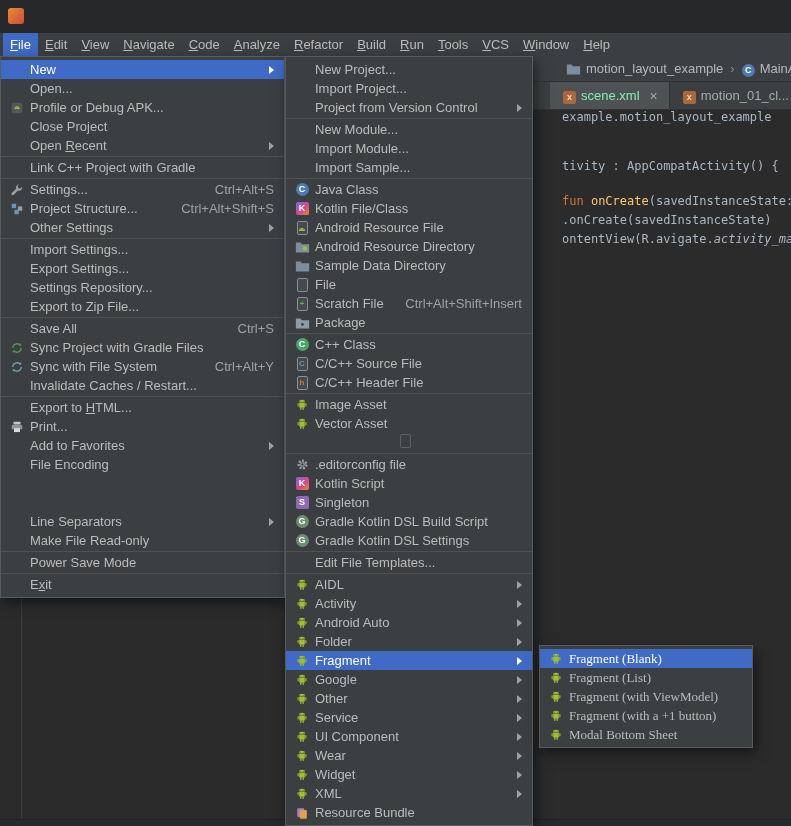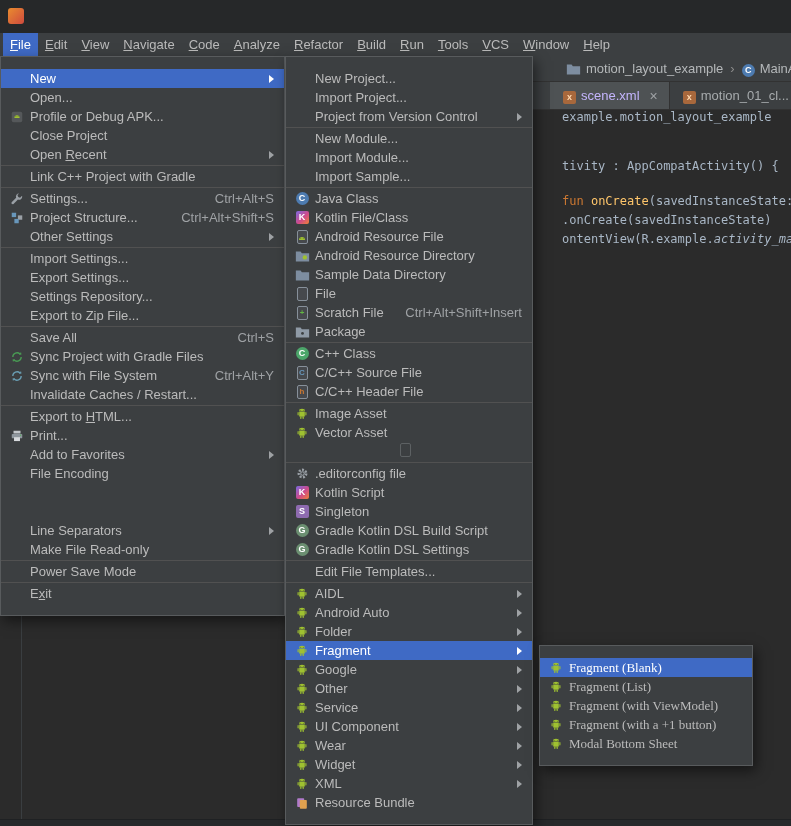--- a/index.html
+++ b/index.html
@@ -18,21 +18,21 @@
               background:linear-gradient(135deg,#e98c2f 0%,#cf4a3e 100%); }
 
   
   .menubar { position:absolute; left:0; top:33px; width:791px; height:23px; background:var(--menu-bg,#3c3f41);
              display:flex; align-items:stretch; padding-left:3px; }
   .mb-item { padding:0 7px; line-height:23px; white-space:nowrap; cursor:default; }
   .mb-item.active { background:var(--accent,#3f6ac5); color:#fff; }
 
   
   .popup { position:absolute; background:var(--menu-bg,#3c3f41); border:1px solid var(--popup-border,#585b5d);
-           padding:12px 0; box-shadow:3px 5px 12px rgba(0,0,0,.5); }
+           padding:3px 0; box-shadow:3px 5px 12px rgba(0,0,0,.5); }
   #file-menu { left:0; top:56px; width:285px; }
   #new-submenu { left:285px; top:56px; width:248px; }
   #fragment-submenu { left:539px; top:645px; width:214px;font-family:Liberation Serif, serif; }
 
   .mi { display:flex; align-items:center; height:19px; line-height:19px; padding:0 10px 0 8px; white-space:nowrap; cursor:default; }
   .mi .ico { width:16px; height:16px; margin-right:5px; flex:none; display:flex; align-items:center; justify-content:center; }
   .mi .lbl { flex:1; overflow:hidden; }
   .mi .sc { margin-left:18px; color:#9fa2a5; }
   .mi .arr { width:0; height:0; border-left:5px solid #9fa2a5; border-top:4px solid transparent;
              border-bottom:4px solid transparent; margin-left:8px; flex:none; }
@@ -60,21 +60,21 @@
   .bc-lbl { color:#b5b8ba; white-space:nowrap; }
   .bc-sep { margin:0 7px; color:#8c8c8c; }
 
   .tabbar { position:absolute; left:0; top:82px; right:0; height:28px; background:var(--menu-bg,#3c3f41);
             border-bottom:1px solid var(--line,#323232); overflow:hidden; }
   #tabs { display:flex; height:100%; padding-left:550px; }
   .tab { display:flex; align-items:center; padding:0 11px 0 13px; gap:5px; border-right:1px solid var(--line,#323232);
          white-space:nowrap; cursor:default; }
   .tab-lbl { color:#a7abad; }
   .tab.tab-sel { background:var(--tab-sel,#4e5254); }
-  .tab.tab-sel .tab-lbl { color:#c4b5fd; }
+  .tab.tab-sel .tab-lbl { color:#86efac; }
   .tab-close { margin-left:5px; color:#9fa2a5; font-size:14px; line-height:1; }
 
   #code { position:absolute; inset:0; }
   .code-line { position:absolute; left:562px; white-space:pre;
                font-family:"DejaVu Sans Mono", monospace; font-size:12px; line-height:16px; }
   .c-plain { color:var(--code,#a9b7c6); }
   .c-kw { color:var(--kw,#cc7832); }
   .c-fn { color:var(--fn,#ffc66b); }
   .c-ref { color:var(--code,#a9b7c6); font-style:italic; }
 
@@ -114,21 +114,21 @@
           <span class="ico"><span class="sq" style="background:#a8683c;color:#ffd9b0">x</span></span>
           <span class="tab-lbl">motion_01_cl...</span>
         </div>
       </div>
   </div>
   <div id="code">
       <div class="code-line" style="top:109px"><span class="c-plain">example.motion_layout_example</span></div>
       <div class="code-line" style="top:158px"><span class="c-plain">tivity : AppCompatActivity() {</span></div>
       <div class="code-line" style="top:193px"><span class="c-kw">fun </span><span class="c-fn">onCreate</span><span class="c-plain">(savedInstanceState:</span></div>
       <div class="code-line" style="top:212px"><span class="c-plain">.onCreate(savedInstanceState)</span></div>
-      <div class="code-line" style="top:231px"><span class="c-plain">ontentView(R.example.</span><span class="c-ref">activity_main</span></div>
+      <div class="code-line" style="top:231px"><span class="c-plain">ontentView(R.avigate.</span><span class="c-ref">activity_main</span></div>
     </div>
   <div class="gutter-line"></div>
   <div class="bottom-edge"></div>
 </div>
 
 <div class="titlebar">
   <div class="app-icon"></div>
 </div>
 <div class="menubar" id="menubar">
     <div class="mb-item active"><u>F</u>ile</div>
@@ -541,20 +541,39 @@
             <rect x="2.9" y="5.8" width="1.3" height="3.8" rx=".65"></rect>
             <rect x="11.8" y="5.8" width="1.3" height="3.8" rx=".65"></rect>
             <rect x="6" y="11.2" width="1.3" height="2.4" rx=".6"></rect>
             <rect x="8.7" y="11.2" width="1.3" height="2.4" rx=".6"></rect>
             <path d="M5.6 2.6l.9 1.3M10.4 2.6l-.9 1.3" stroke="#9fc131" stroke-width=".9" stroke-linecap="round"></path>
           </g>
           <circle cx="6.6" cy="4.1" r=".45" fill="#2b2b2b"></circle>
           <circle cx="9.4" cy="4.1" r=".45" fill="#2b2b2b"></circle>
         </svg>
       </span>
+      <span class="lbl">Activity</span>
+      <span class="arr"></span>
+    </div>
+    <div class="mi">
+      <span class="ico">
+        <svg width="14" height="14" viewBox="0 0 16 16">
+          <g fill="#9fc131">
+            <path d="M4.8 5.6h6.4v4.6c0 .5-.4.9-.9.9H5.7c-.5 0-.9-.4-.9-.9z"></path>
+            <path d="M4.8 5.2a3.2 3.2 0 0 1 6.4 0z"></path>
+            <rect x="2.9" y="5.8" width="1.3" height="3.8" rx=".65"></rect>
+            <rect x="11.8" y="5.8" width="1.3" height="3.8" rx=".65"></rect>
+            <rect x="6" y="11.2" width="1.3" height="2.4" rx=".6"></rect>
+            <rect x="8.7" y="11.2" width="1.3" height="2.4" rx=".6"></rect>
+            <path d="M5.6 2.6l.9 1.3M10.4 2.6l-.9 1.3" stroke="#9fc131" stroke-width=".9" stroke-linecap="round"></path>
+          </g>
+          <circle cx="6.6" cy="4.1" r=".45" fill="#2b2b2b"></circle>
+          <circle cx="9.4" cy="4.1" r=".45" fill="#2b2b2b"></circle>
+        </svg>
+      </span>
       <span class="lbl">Android Auto</span>
       <span class="arr"></span>
     </div>
     <div class="mi">
       <span class="ico">
         <svg width="14" height="14" viewBox="0 0 16 16">
           <g fill="#9fc131">
             <path d="M4.8 5.6h6.4v4.6c0 .5-.4.9-.9.9H5.7c-.5 0-.9-.4-.9-.9z"></path>
             <path d="M4.8 5.2a3.2 3.2 0 0 1 6.4 0z"></path>
             <rect x="2.9" y="5.8" width="1.3" height="3.8" rx=".65"></rect>

